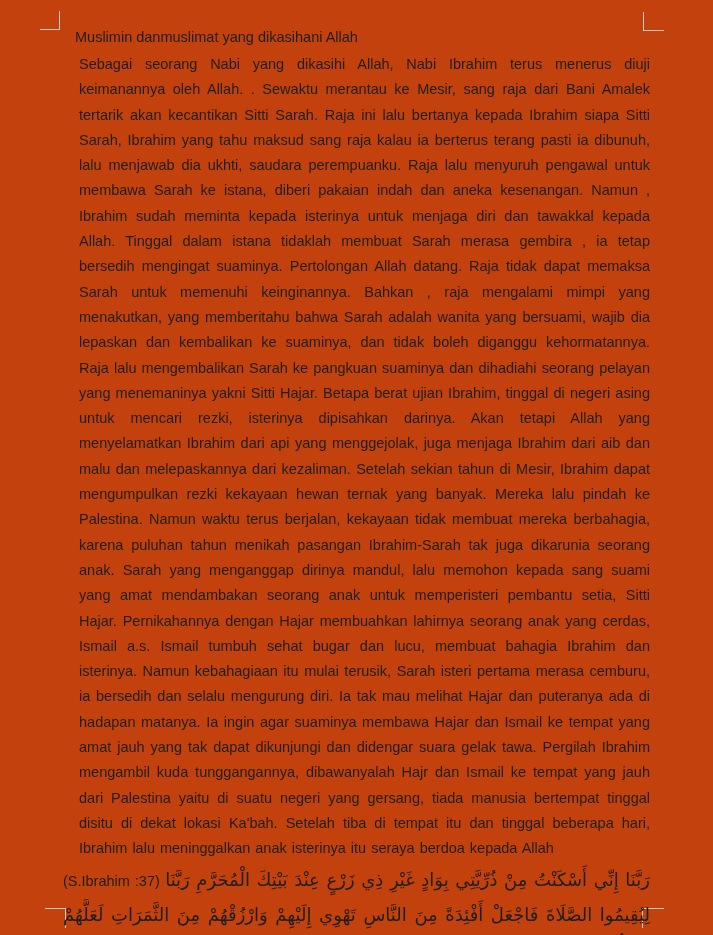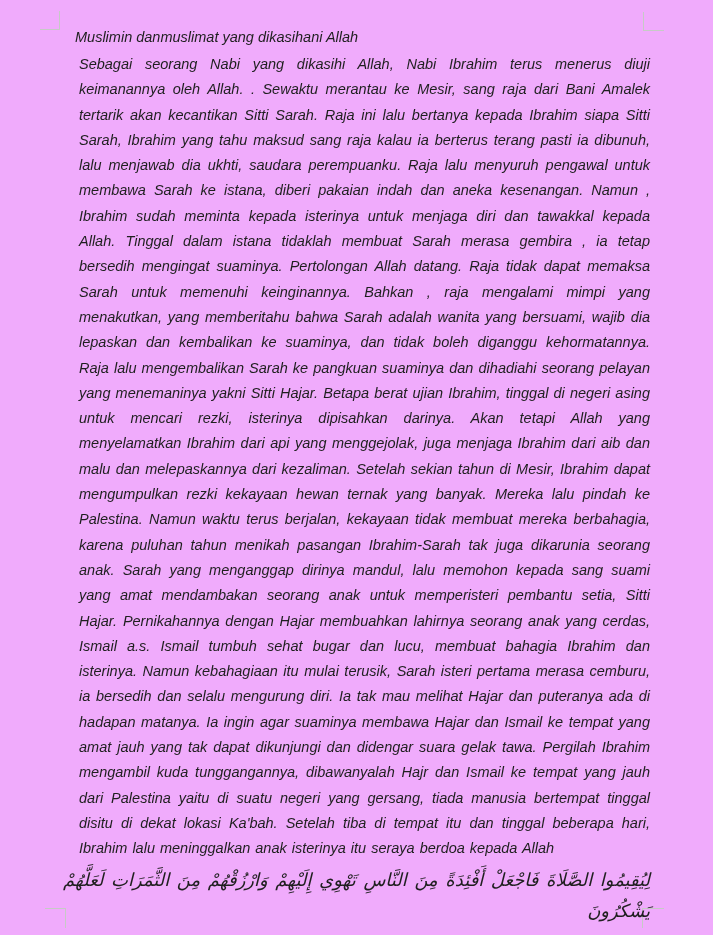--- a/index.html
+++ b/index.html
@@ -6,22 +6,21 @@
   body {
     width: 713px; height: 935px;
     background: #ffffff;
     font-family: "Liberation Sans", sans-serif;
     color: #1f1f1f;
     position: relative;
     overflow: hidden;
   }
   .page {
     position: absolute; inset: 0;
-    background: #f0abfc;
-    font-style: italic;
+    background: #c2410c;
   }
   
   .crop { position: absolute; }
   .crop.tl { left: 40px; top: 11px;  width: 19px; height: 18px; border-right: 1px solid #c6cac6; border-bottom: 1px solid #c6cac6; }
   .crop.tr { left: 643px; top: 12px; width: 20px; height: 18px; border-left: 1px solid #c6cac6;  border-bottom: 1px solid #c6cac6; }
   .crop.bl { left: 45px; top: 908px; width: 20px; height: 19px; border-right: 1px solid #c6cac6; border-top: 1px solid #c6cac6; }
   .crop.br { left: 642px; top: 908px; width: 21px; height: 19px; border-left: 1px solid #c6cac6;  border-top: 1px solid #c6cac6; }
 
   .content {
     position: absolute;
@@ -72,17 +71,18 @@
   <div class="crop tl"></div>
   <div class="crop tr"></div>
   <div class="crop bl"></div>
   <div class="crop br"></div>
 
   <div class="content">
     <h1 class="title">Muslimin danmuslimat yang dikasihani Allah</h1>
 
     <p class="body-text">Sebagai seorang Nabi  yang dikasihi Allah, Nabi Ibrahim terus menerus diuji keimanannya oleh Allah. . Sewaktu  merantau ke Mesir,  sang raja dari Bani Amalek tertarik akan kecantikan Sitti Sarah. Raja ini lalu  bertanya kepada Ibrahim siapa Sitti Sarah, Ibrahim yang tahu maksud sang raja kalau ia berterus terang pasti ia dibunuh, lalu menjawab dia ukhti, saudara perempuanku.  Raja lalu menyuruh pengawal untuk membawa Sarah ke istana, diberi pakaian indah dan aneka kesenangan. Namun , Ibrahim sudah meminta kepada isterinya untuk menjaga diri dan tawakkal kepada Allah. Tinggal dalam istana tidaklah membuat Sarah merasa gembira , ia tetap bersedih mengingat suaminya. Pertolongan Allah datang.  Raja tidak dapat memaksa Sarah untuk memenuhi keinginannya. Bahkan , raja mengalami mimpi yang menakutkan, yang memberitahu bahwa Sarah adalah wanita yang bersuami, wajib dia lepaskan dan kembalikan ke suaminya, dan tidak boleh diganggu kehormatannya.  Raja  lalu  mengembalikan Sarah ke pangkuan suaminya dan dihadiahi seorang pelayan yang menemaninya yakni Sitti Hajar. Betapa berat ujian Ibrahim, tinggal di negeri asing untuk mencari rezki, isterinya dipisahkan darinya. Akan tetapi Allah yang menyelamatkan Ibrahim dari  api yang menggejolak, juga menjaga Ibrahim dari aib dan malu dan melepaskannya dari kezaliman. Setelah sekian tahun di Mesir, Ibrahim dapat mengumpulkan rezki kekayaan hewan ternak yang banyak.  Mereka lalu pindah ke Palestina. Namun waktu terus berjalan, kekayaan tidak membuat mereka berbahagia, karena  puluhan tahun menikah pasangan Ibrahim-Sarah tak juga dikarunia seorang anak.  Sarah yang menganggap dirinya mandul, lalu memohon kepada sang suami yang amat mendambakan seorang anak untuk memperisteri pembantu setia, Sitti Hajar. Pernikahannya dengan Hajar membuahkan lahirnya seorang anak yang cerdas, Ismail a.s.  Ismail tumbuh sehat bugar dan lucu, membuat bahagia Ibrahim dan isterinya.   Namun kebahagiaan itu mulai terusik, Sarah isteri pertama merasa cemburu, ia bersedih dan selalu mengurung diri. Ia tak mau melihat Hajar dan puteranya  ada di hadapan matanya. Ia ingin agar suaminya membawa Hajar dan Ismail ke tempat yang amat jauh yang tak dapat dikunjungi dan didengar suara gelak tawa. Pergilah Ibrahim mengambil kuda tunggangannya, dibawanyalah Hajr dan Ismail ke tempat yang jauh dari Palestina yaitu di suatu negeri yang gersang, tiada  manusia bertempat tinggal disitu di dekat lokasi Ka'bah.  Setelah tiba di tempat itu dan tinggal beberapa hari, Ibrahim lalu meninggalkan anak isterinya itu seraya berdoa kepada Allah</p>
 
+    <p class="quran-line1"><span class="quran-ref">(S.Ibrahim :37)</span> <span class="ar">رَبَّنَا إِنِّي أَسْكَنْتُ مِنْ ذُرِّيَّتِي بِوَادٍ غَيْرِ ذِي زَرْعٍ عِنْدَ بَيْتِكَ الْمُحَرَّمِ رَبَّنَا</span></p>
 
     <p class="quran-line2 ar">لِيُقِيمُوا الصَّلَاةَ فَاجْعَلْ أَفْئِدَةً مِنَ النَّاسِ تَهْوِي إِلَيْهِمْ وَارْزُقْهُمْ مِنَ الثَّمَرَاتِ لَعَلَّهُمْ يَشْكُرُونَ</p>
   </div>
 
 </div>
 
 </body></html>

